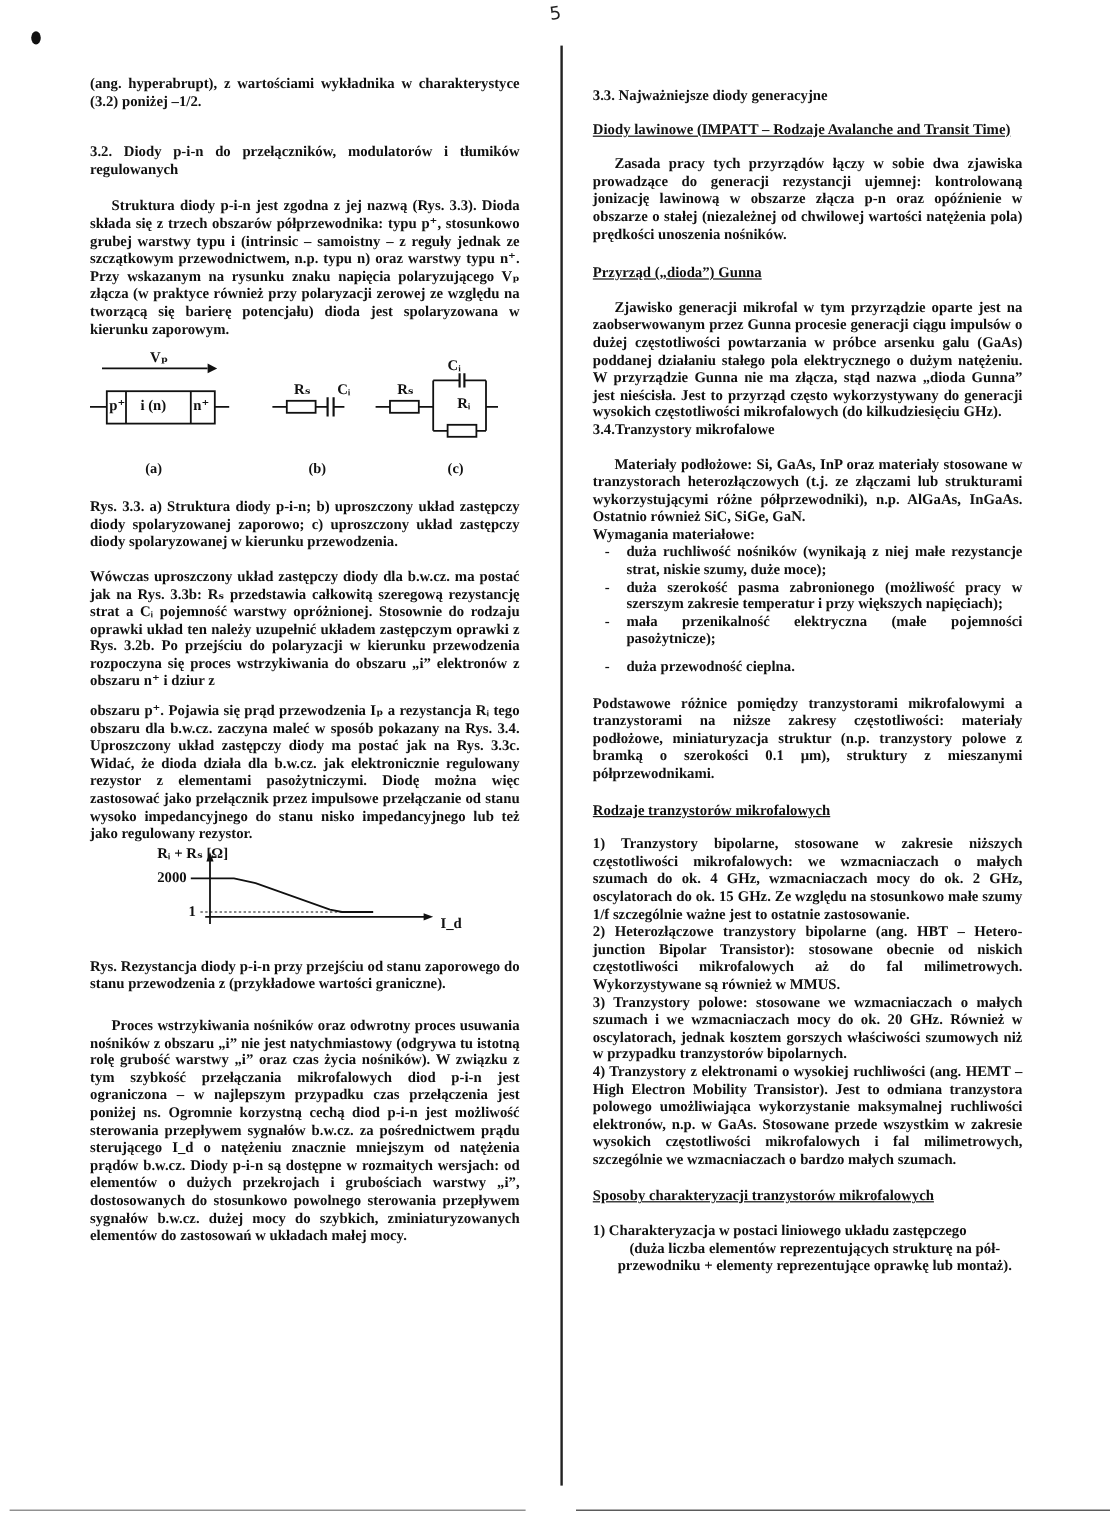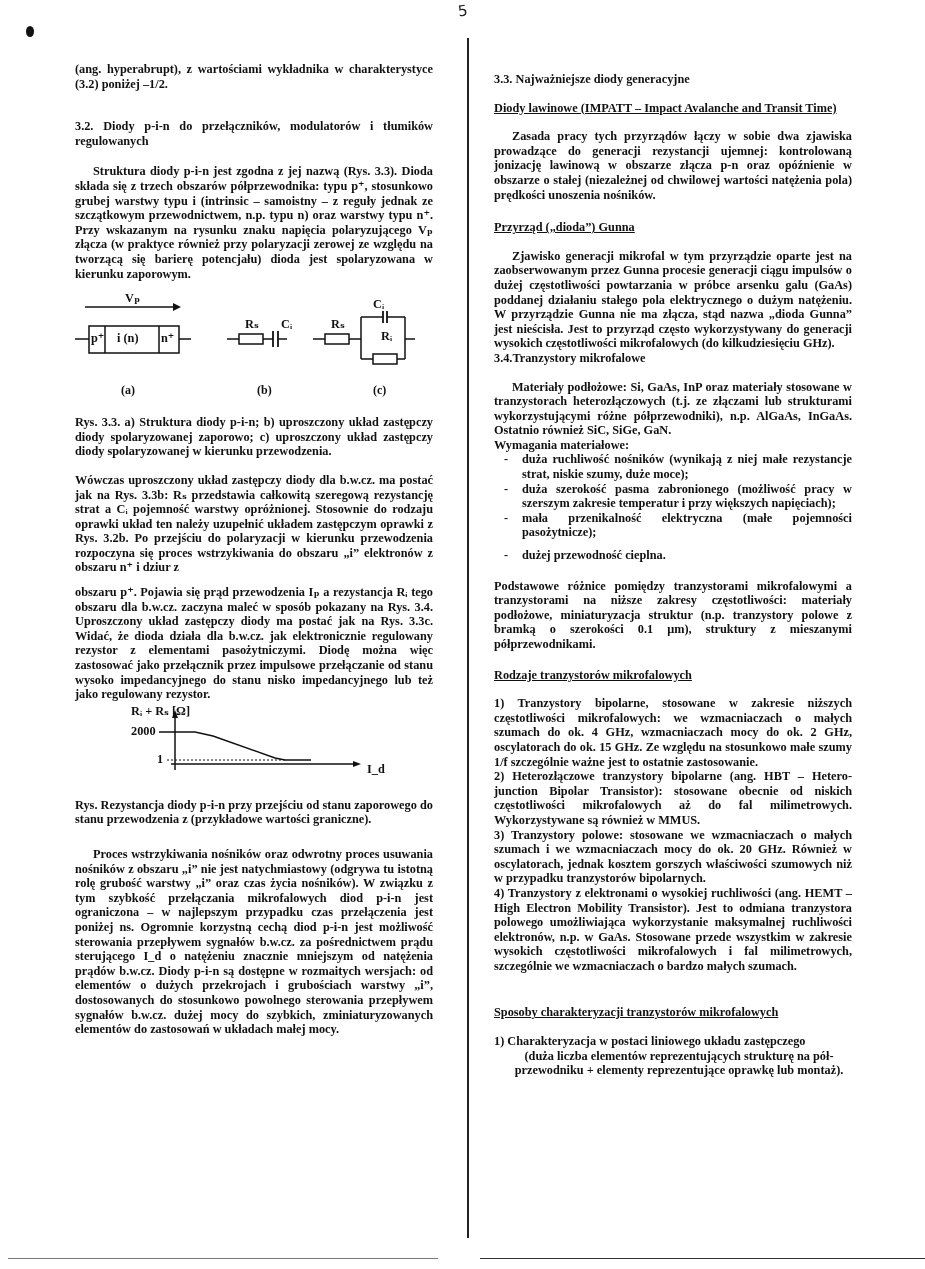--- a/index.html
+++ b/index.html
@@ -111,50 +111,50 @@
   </div>
 
   <p style="margin-top:4px;">Rys. Rezystancja diody p-i-n przy przejściu od stanu zaporowego do stanu przewodzenia z (przykładowe wartości graniczne).</p>
 
   <p class="indent" style="margin-top:20px;">Proces wstrzykiwania nośników oraz odwrotny proces usuwania nośników z obszaru „i” nie jest natychmiastowy (odgrywa tu istotną rolę grubość warstwy „i” oraz czas życia nośników). W związku z tym szybkość przełączania mikrofalowych diod p-i-n jest ograniczona – w najlepszym przypadku czas przełączenia jest poniżej ns. Ogromnie korzystną cechą diod p-i-n jest możliwość sterowania przepływem sygnałów b.w.cz. za pośrednictwem prądu sterującego I_d o natężeniu znacznie mniejszym od natężenia prądów b.w.cz. Diody p-i-n są dostępne w rozmaitych wersjach: od elementów o dużych przekrojach i grubościach warstwy „i”, dostosowanych do stosunkowo powolnego sterowania przepływem sygnałów b.w.cz. dużej mocy do szybkich, zminiaturyzowanych elementów do zastosowań w układach małej mocy.</p>
 </div>
 
 <div class="col col-right">
   <p class="h">3.3. Najważniejsze diody generacyjne</p>
 
-  <p class="h u" style="margin-top:14px;">Diody lawinowe (IMPATT – Impact Avalanche and Transit Time)</p>
+  <p class="h u" style="margin-top:14px;">Diody lawinowe (IMPATT – Rodzaje Avalanche and Transit Time)</p>
 
   <p class="indent" style="margin-top:14px;">Zasada pracy tych przyrządów łączy w sobie dwa zjawiska prowadzące do generacji rezystancji ujemnej: kontrolowaną jonizację lawinową w obszarze złącza p-n oraz opóźnienie w obszarze o stałej (niezależnej od chwilowej wartości natężenia pola) prędkości unoszenia nośników.</p>
 
   <p class="h u" style="margin-top:18px;">Przyrząd („dioda”) Gunna</p>
 
   <p class="indent" style="margin-top:14px;">Zjawisko generacji mikrofal w tym przyrządzie oparte jest na zaobserwowanym przez Gunna procesie generacji ciągu impulsów o dużej częstotliwości powtarzania w próbce arsenku galu (GaAs) poddanej działaniu stałego pola elektrycznego o dużym natężeniu. W przyrządzie Gunna nie ma złącza, stąd nazwa „dioda Gunna” jest nieścisła. Jest to przyrząd często wykorzystywany do generacji wysokich częstotliwości mikrofalowych (do kilkudziesięciu GHz).</p>
 
   <p class="h" style="">3.4.Tranzystory mikrofalowe</p>
 
   <p class="indent" style="margin-top:14px;">Materiały podłożowe: Si, GaAs, InP oraz materiały stosowane w tranzystorach heterozłączowych (t.j. ze złączami lub strukturami wykorzystującymi różne półprzewodniki), n.p. AlGaAs, InGaAs. Ostatnio również SiC, SiGe, GaN.</p>
 
   <p>Wymagania materiałowe:</p>
 
   <ul class="dash">
     <li>duża ruchliwość nośników (wynikają z niej małe rezystancje strat, niskie szumy, duże moce);</li>
     <li>duża szerokość pasma zabronionego (możliwość pracy w szerszym zakresie temperatur i przy większych napięciach);</li>
     <li>mała przenikalność elektryczna (małe pojemności pasożytnicze);</li>
-    <li style="margin-top:8px;">dużej przewodność cieplna.</li>
+    <li style="margin-top:8px;">duża przewodność cieplna.</li>
   </ul>
 
   <p style="margin-top:16px;">Podstawowe różnice pomiędzy tranzystorami mikrofalowymi a tranzystorami na niższe zakresy częstotliwości: materiały podłożowe, miniaturyzacja struktur (n.p. tranzystory polowe z bramką o szerokości 0.1 μm), struktury z mieszanymi półprzewodnikami.</p>
 
   <p class="h u" style="margin-top:16px;">Rodzaje tranzystorów mikrofalowych</p>
 
   <p style="margin-top:14px;">1) Tranzystory bipolarne, stosowane w zakresie niższych częstotliwości mikrofalowych: we wzmacniaczach o małych szumach do ok. 4 GHz, wzmacniaczach mocy do ok. 2 GHz, oscylatorach do ok. 15 GHz. Ze względu na stosunkowo małe szumy 1/f szczególnie ważne jest to ostatnie zastosowanie.</p>
   <p>2) Heterozłączowe tranzystory bipolarne (ang. HBT – Hetero-junction Bipolar Transistor): stosowane obecnie od niskich częstotliwości mikrofalowych aż do fal milimetrowych. Wykorzystywane są również w MMUS.</p>
   <p>3) Tranzystory polowe: stosowane we wzmacniaczach o małych szumach i we wzmacniaczach mocy do ok. 20 GHz. Również w oscylatorach, jednak kosztem gorszych właściwości szumowych niż w przypadku tranzystorów bipolarnych.</p>
   <p>4) Tranzystory z elektronami o wysokiej ruchliwości (ang. HEMT – High Electron Mobility Transistor). Jest to odmiana tranzystora polowego umożliwiająca wykorzystanie maksymalnej ruchliwości elektronów, n.p. w GaAs. Stosowane przede wszystkim w zakresie wysokich częstotliwości mikrofalowych i fal milimetrowych, szczególnie we wzmacniaczach o bardzo małych szumach.</p>
 
-  <p class="h u" style="margin-top:32px;">Sposoby charakteryzacji tranzystorów mikrofalowych</p>
+  <p class="h u" style="margin-top:16px;">Sposoby charakteryzacji tranzystorów mikrofalowych</p>
 
   <p style="margin-top:14px;">1) Charakteryzacja w postaci liniowego układu zastępczego</p>
   <p style="padding-left:12px; text-align:center;">(duża liczba elementów reprezentujących strukturę na pół-przewodniku + elementy reprezentujące oprawkę lub montaż).</p>
 </div>
 
 <div class="bottom-line" style="left:8px; width:430px;"></div>
 <div class="bottom-line" style="left:480px; width:445px; background:#333;"></div>
 
 </body></html>

